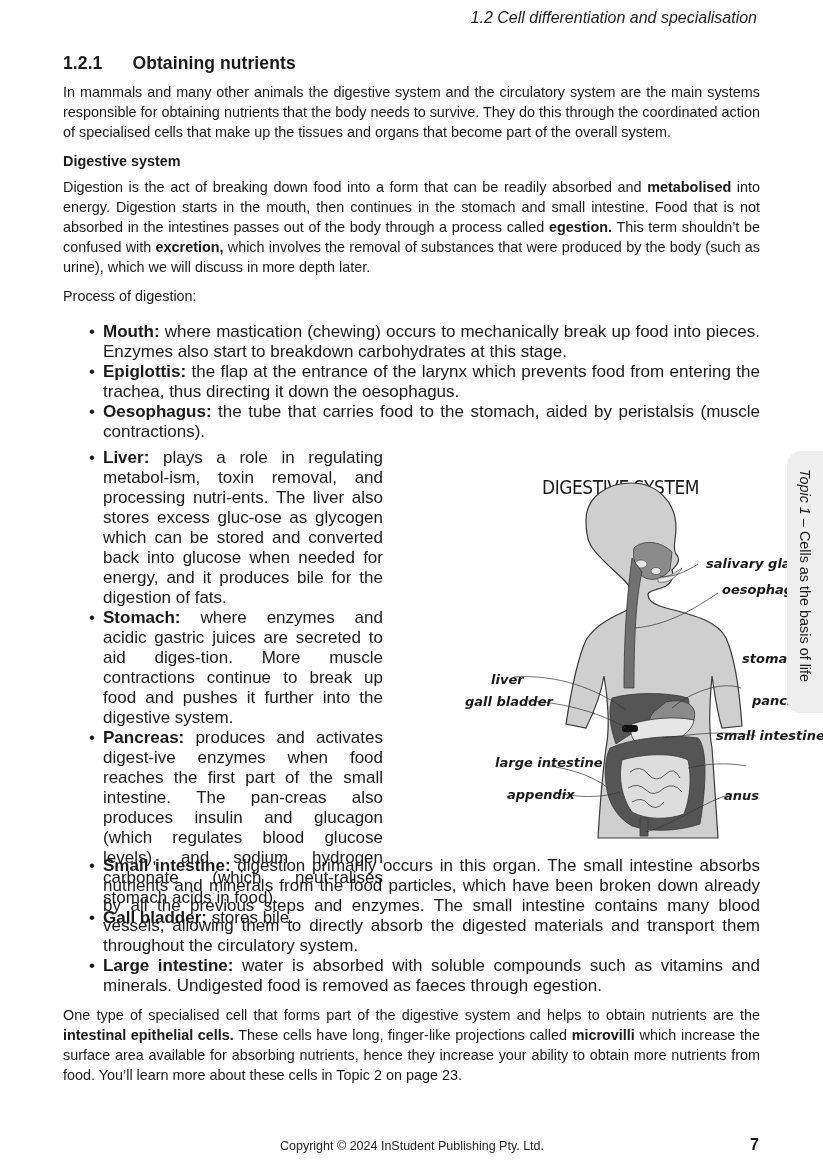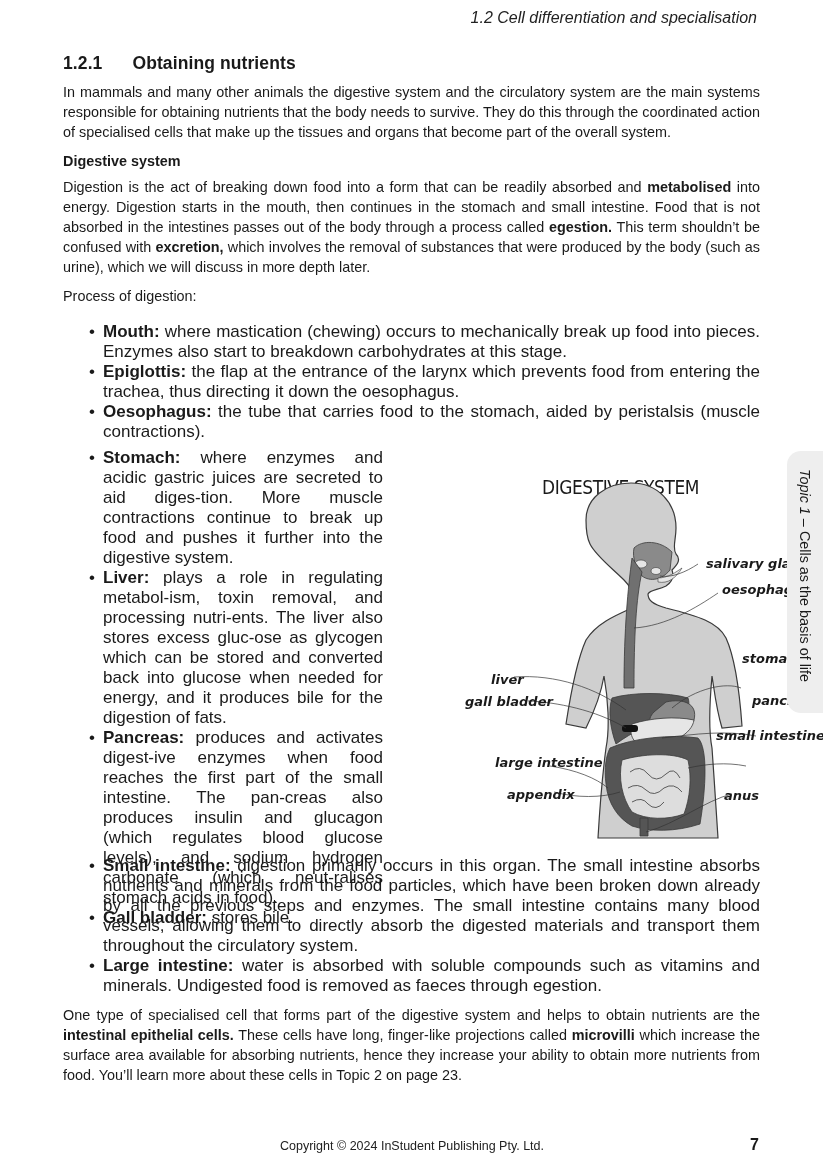--- a/index.html
+++ b/index.html
@@ -47,22 +47,22 @@
   <p style="margin-bottom:16px;">Process of digestion:</p>
 
   <ul class="ul-top">
     <li><b>Mouth:</b><span> where mastication (chewing) occurs to mechanically break up food into pieces.  Enzymes also start to breakdown carbohydrates at this stage.</span></li>
     <li><b>Epiglottis:</b><span> the flap at the entrance of the larynx which prevents food from entering the trachea, thus directing it down the oesophagus.</span></li>
     <li><b>Oesophagus:</b><span> the tube that carries food to the stomach, aided by peristalsis (muscle contractions).</span></li>
   </ul>
 
   <div class="two-col">
     <ul style="margin-top:6px;">
+      <li><b>Liver:</b><span> plays a role in regulating metabol-ism, toxin removal, and processing nutri-ents.  The liver also stores excess gluc-ose as glycogen which can be stored and converted back into glucose when needed for energy, and it produces bile for the digestion of fats.</span></li>
       <li><b>Stomach:</b><span>  where enzymes and acidic gastric juices are secreted to aid diges-tion. More muscle contractions continue to break up food and pushes it further into the digestive system.</span></li>
-      <li><b>Liver:</b><span> plays a role in regulating metabol-ism, toxin removal, and processing nutri-ents.  The liver also stores excess gluc-ose as glycogen which can be stored and converted back into glucose when needed for energy, and it produces bile for the digestion of fats.</span></li>
       <li><b>Pancreas:</b><span> produces and activates digest-ive enzymes when food reaches the first part of the small intestine.  The pan-creas also produces insulin and glucagon (which regulates blood glucose levels), and sodium hydrogen carbonate (which neut-ralises stomach acids in food).</span></li>
       <li><b>Gall bladder:</b><span> stores bile.</span></li>
     </ul>
 
     <div class="diagram">
       <div class="diagram-title">DIGESTIVE SYSTEM</div>
       <svg width="345" height="395" style="position:absolute;left:0;top:0;">
 
         <path d="M150,72 C150,50 170,35 195,35 C222,35 240,55 240,80 C240,92 236,100 240,106 C246,112 240,118 236,122 C238,128 236,134 230,138 C222,142 214,142 212,146 C212,152 216,156 230,160 C262,168 282,174 290,190 C300,212 304,250 306,278 L286,280 C280,260 278,240 276,228 C274,250 272,280 276,300 C278,330 280,356 282,390 L162,390 C164,356 166,330 170,300 C174,280 172,250 168,228 C166,240 160,260 150,280 L130,276 C134,250 140,214 150,192 C160,176 178,168 196,160 C200,150 196,140 188,132 C176,120 160,108 154,96 C150,88 150,80 150,72 Z" fill="#cfcfcf" stroke="#3a3a3a" stroke-width="1.2"></path>
 

